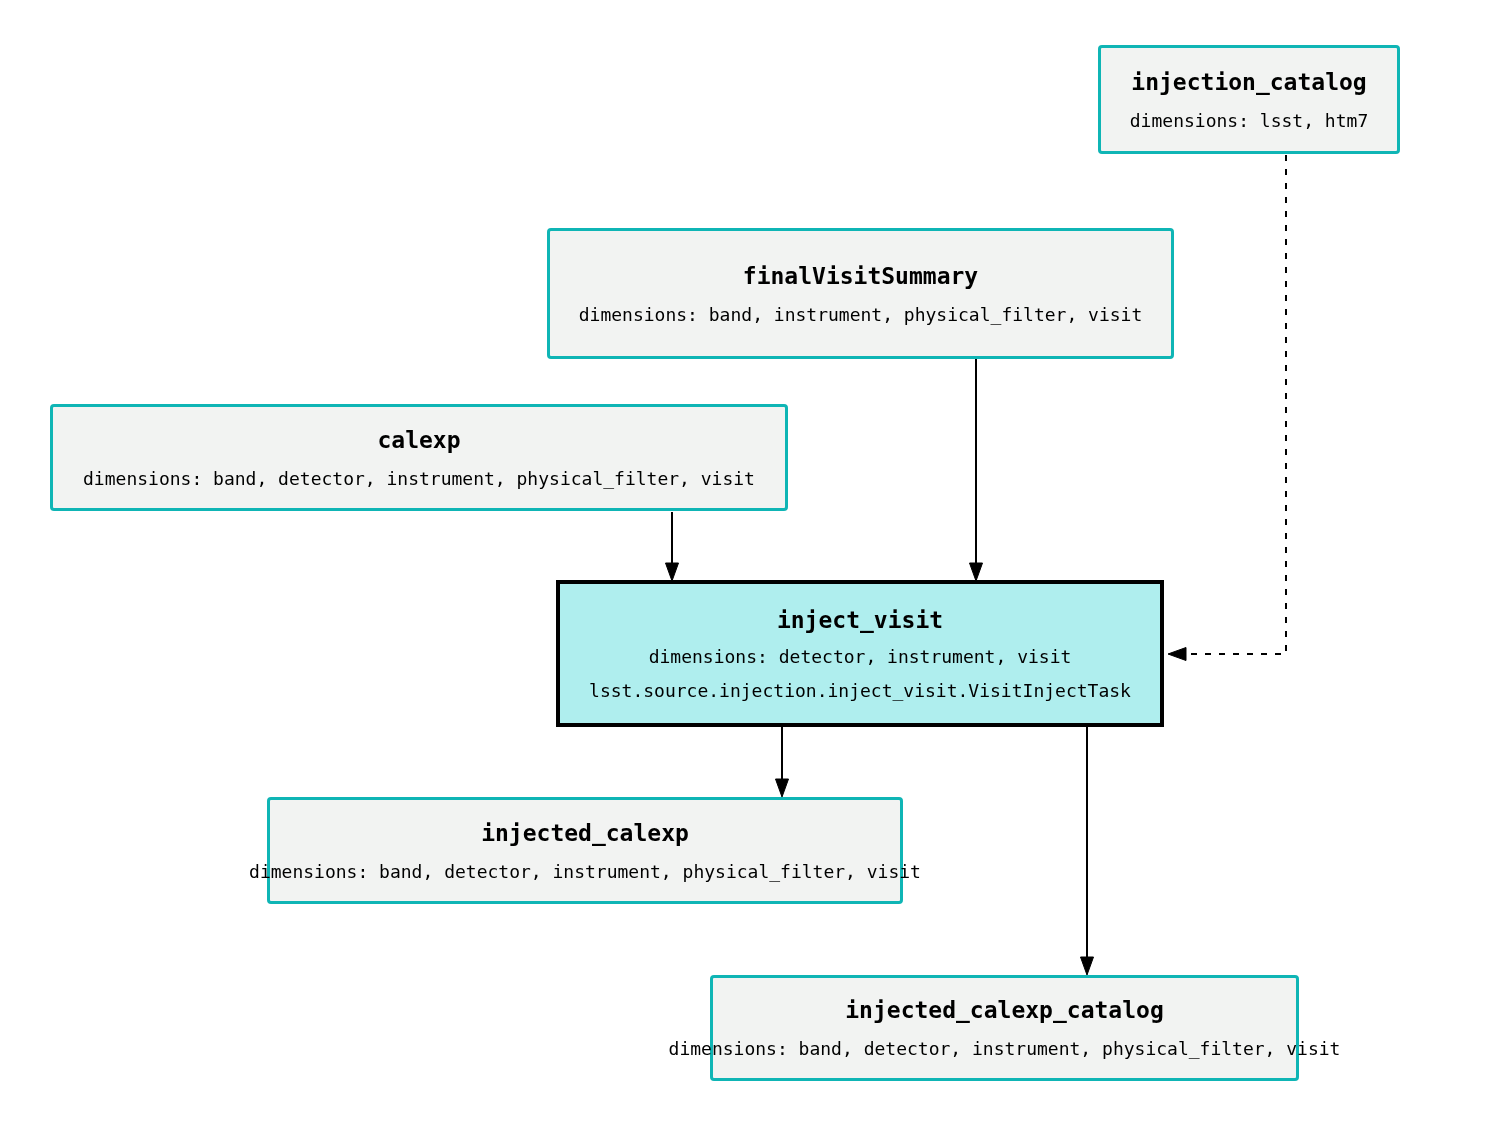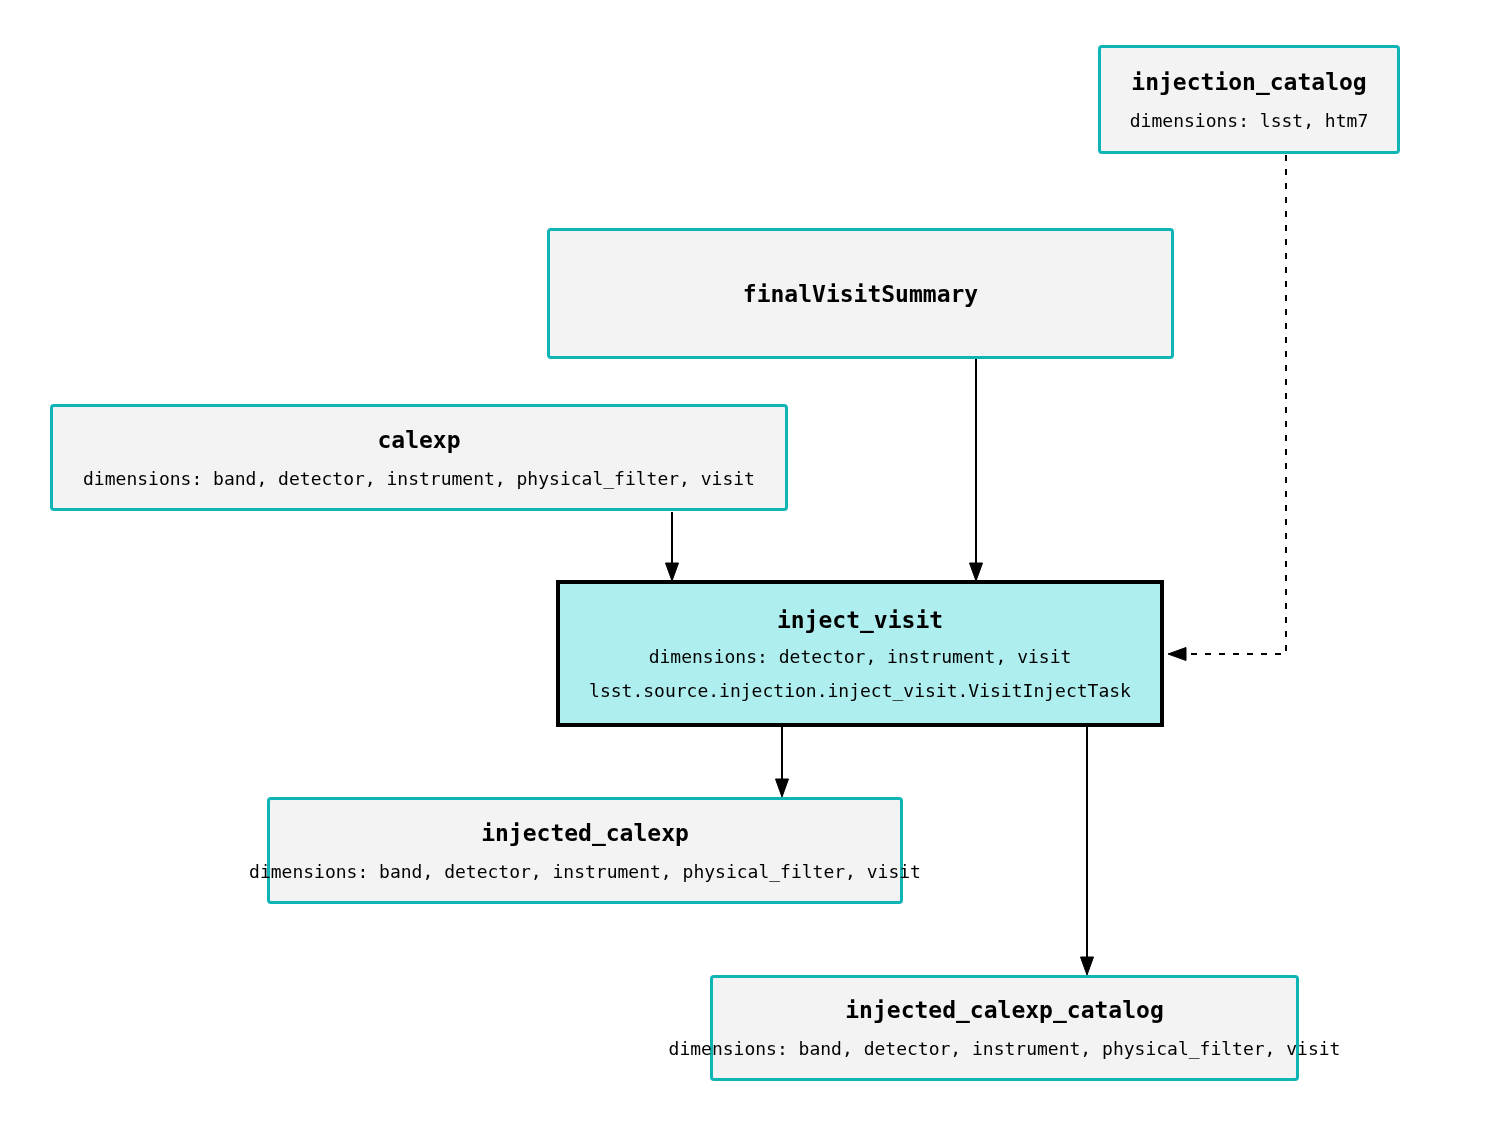--- a/index.html
+++ b/index.html
@@ -100,20 +100,21 @@
     </g>
   </svg>
 
   <div class="node dataset" style="left:1098px; top:45px; width:302px; height:109px;">
     <div class="title">injection_catalog</div>
     <div class="line"><span class="dims-label">dimensions:</span> <span>lsst, htm7</span></div>
   </div>
 
   <div class="node dataset" style="left:547px; top:228px; width:627px; height:131px;">
     <div class="title">finalVisitSummary</div>
+    <div class="line"><span class="dims-label">dimensions:</span> <span>band, instrument, physical_filter, visit</span></div>
   </div>
 
   <div class="node dataset" style="left:50px; top:404px; width:738px; height:107px;">
     <div class="title">calexp</div>
     <div class="line"><span class="dims-label">dimensions:</span> <span>band, detector, instrument, physical_filter, visit</span></div>
   </div>
 
   <div class="node task" style="left:556px; top:580px; width:608px; height:147px;gap:12px;">
     <div class="title">inject_visit</div>
     <div class="line"><span class="dims-label">dimensions:</span> <span>detector, instrument, visit</span></div>

